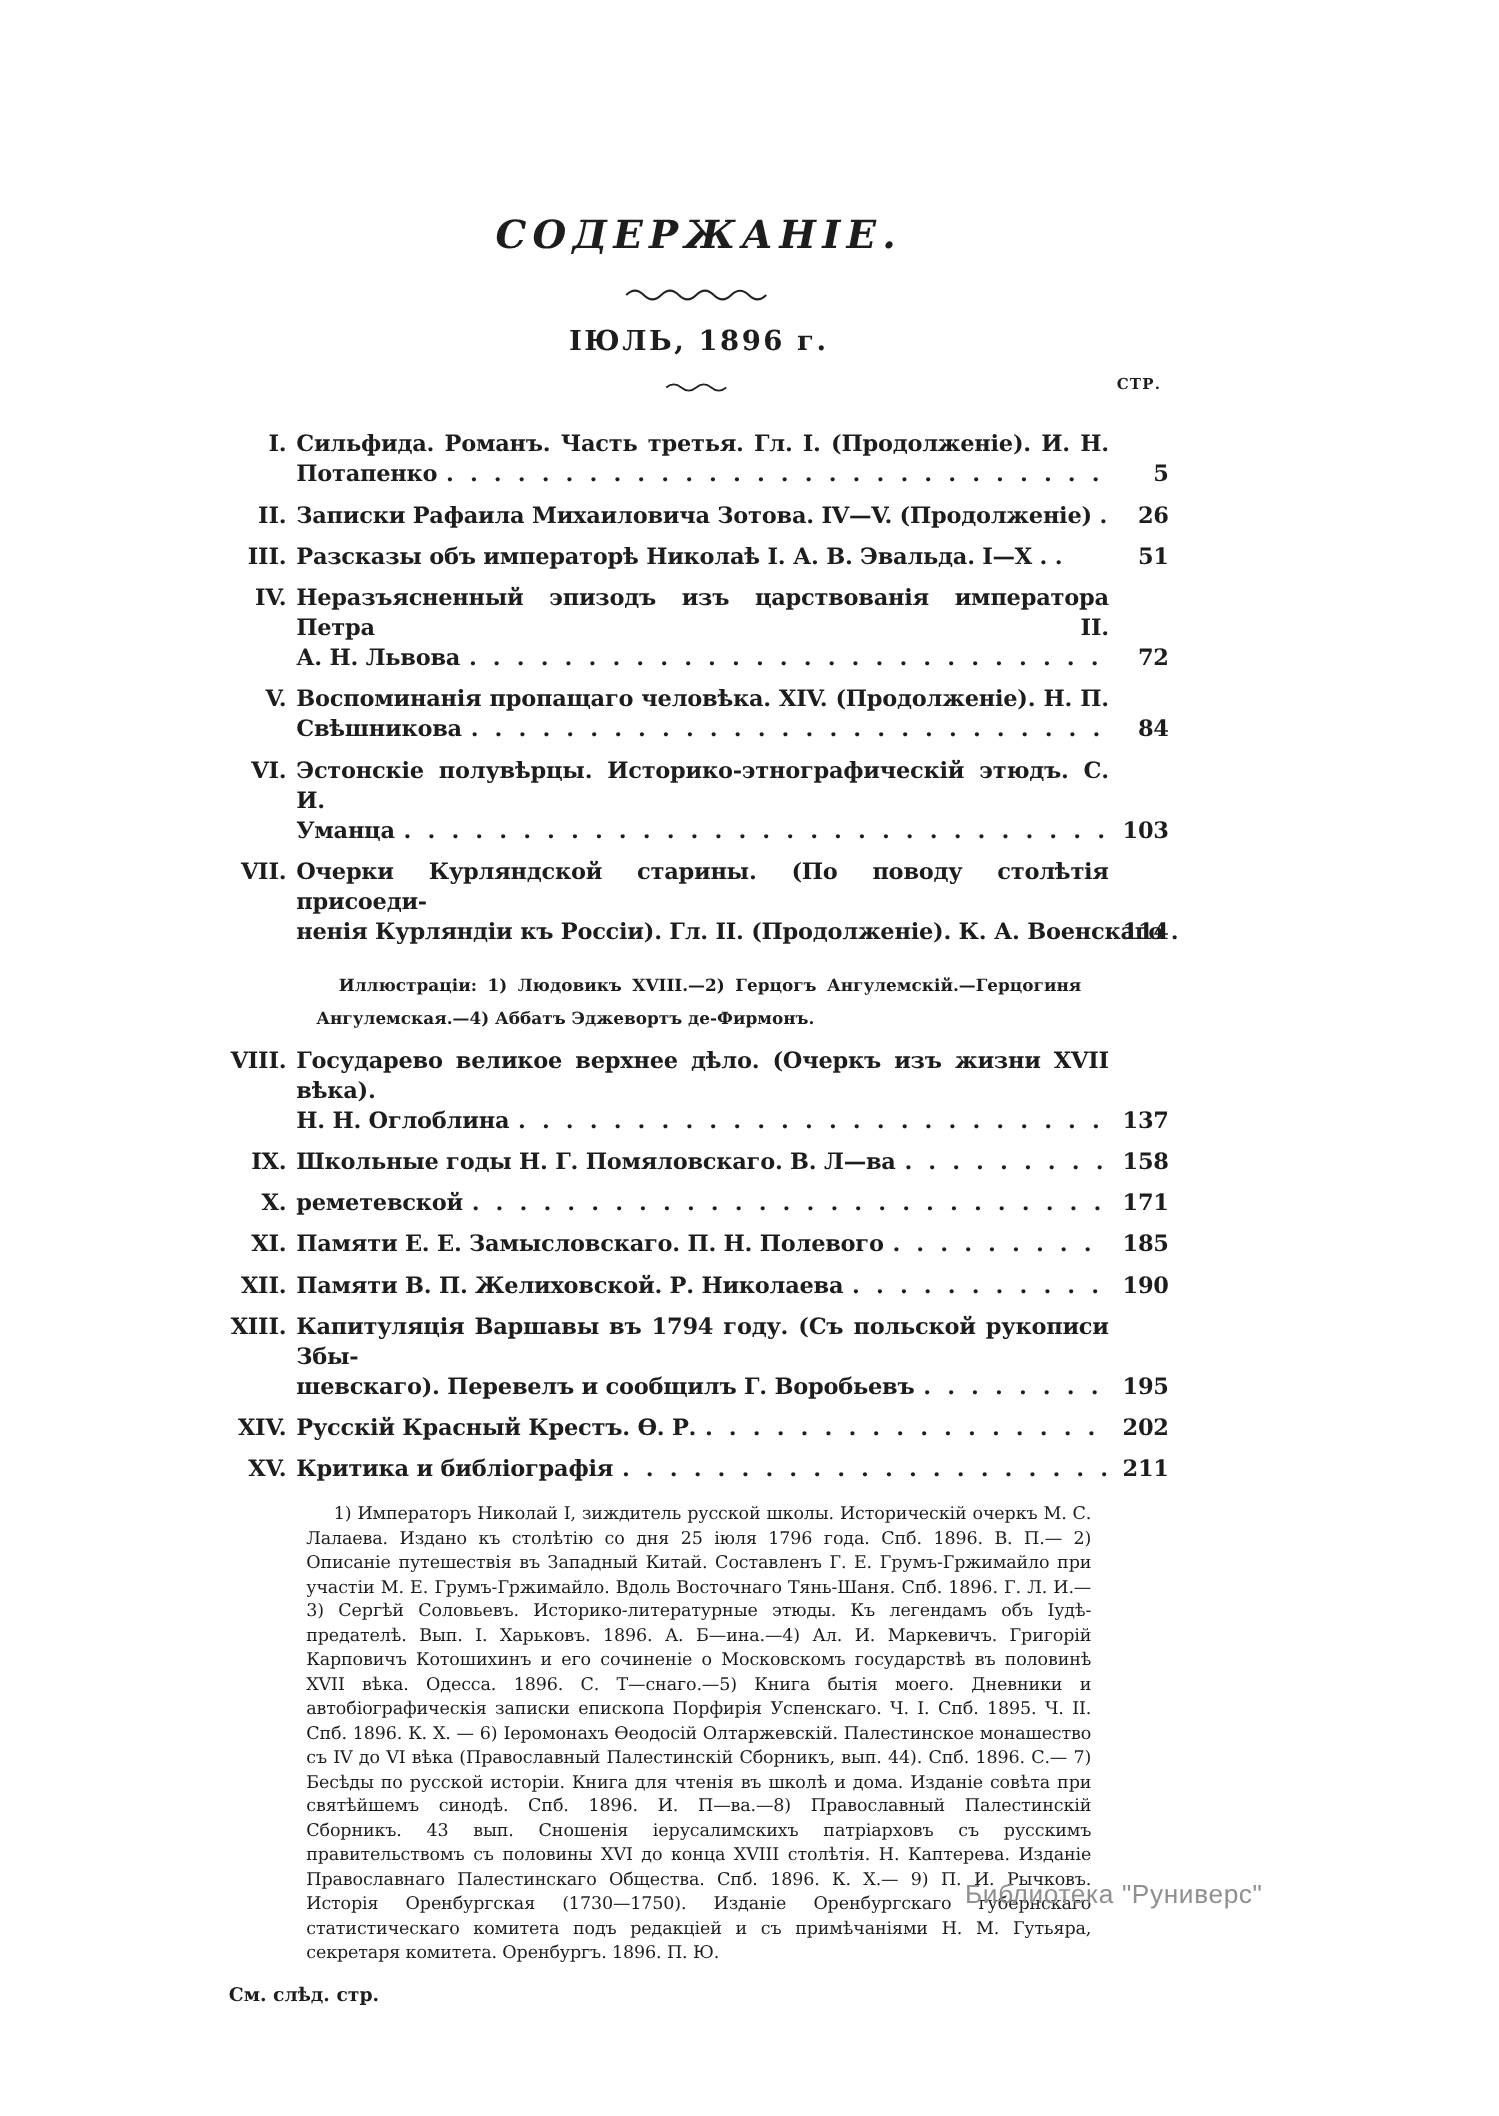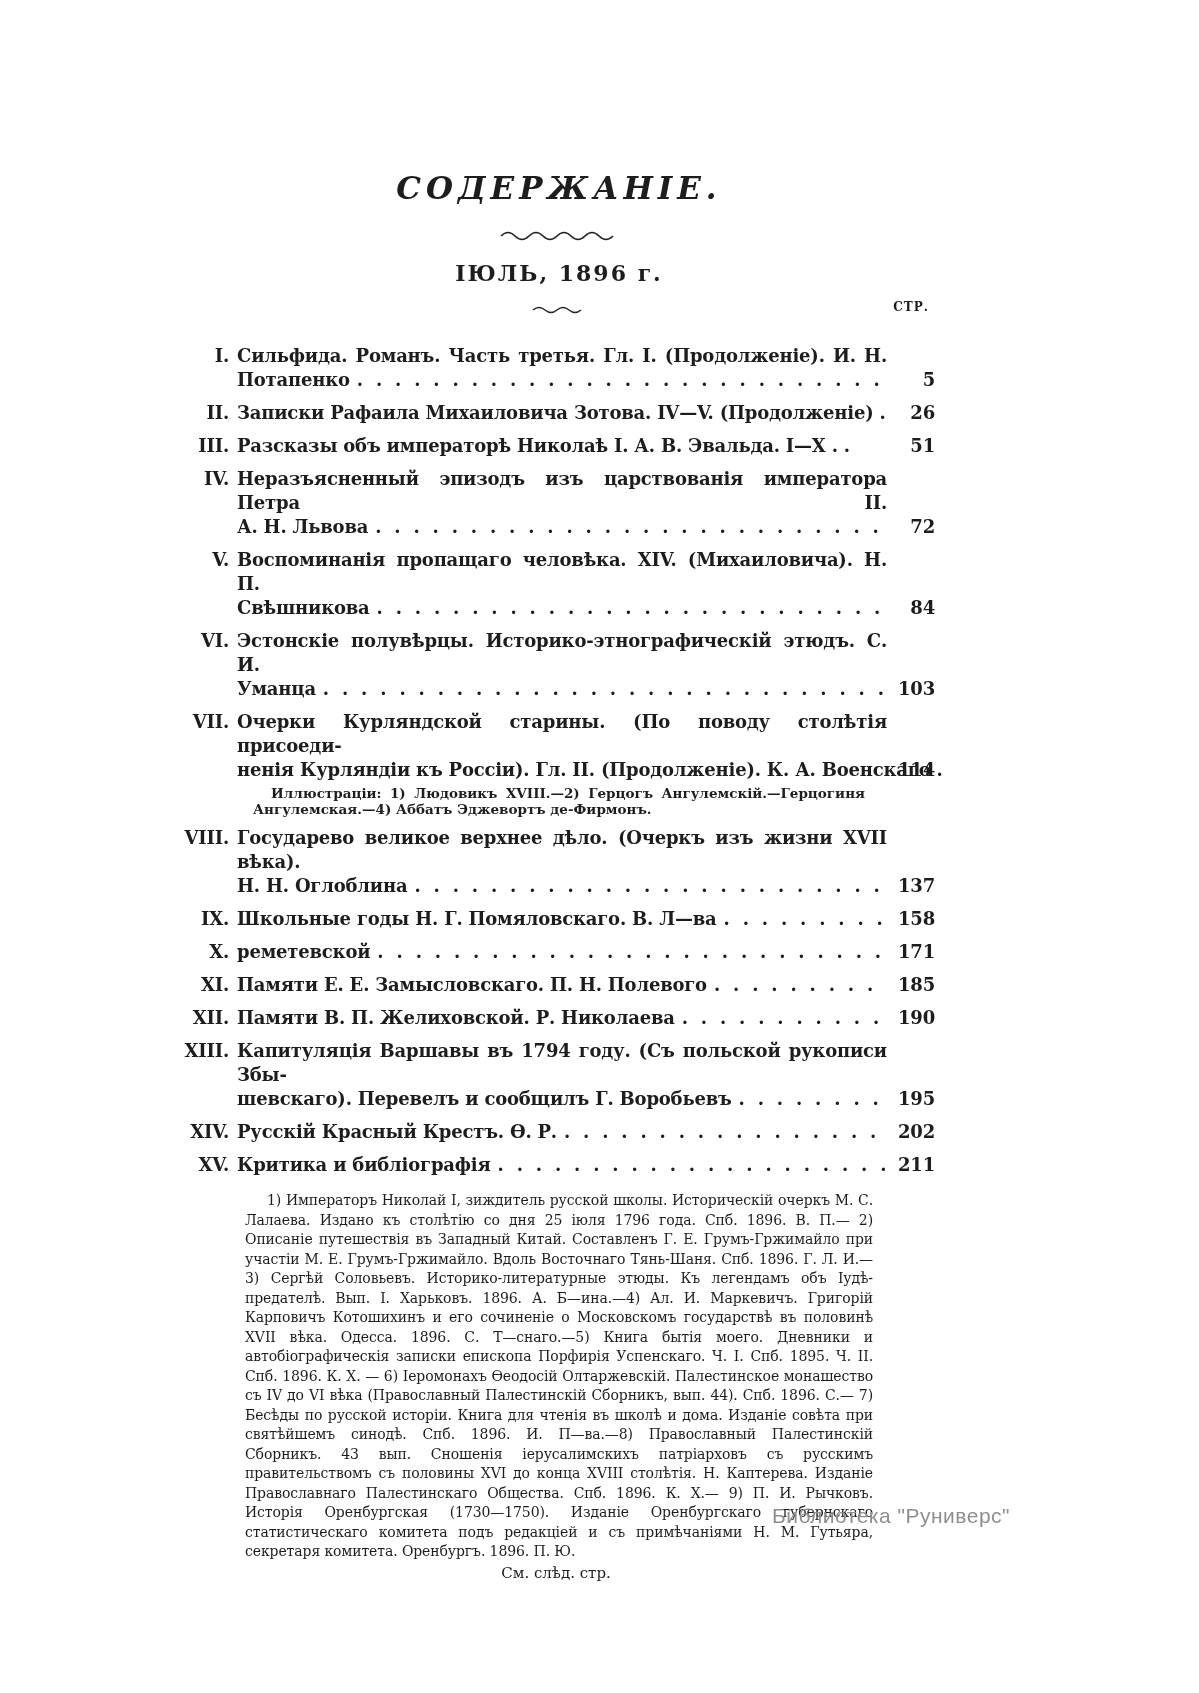--- a/index.html
+++ b/index.html
@@ -60,45 +60,45 @@
   .lastline-text { flex: none; white-space: nowrap; }
   .entry-dots {
     flex: 1 1 auto;
     overflow: hidden;
     white-space: nowrap;
     word-spacing: 7px;
     margin-left: 7px;
     margin-right: 2px;
   }
   .entry-note {
-    margin: 3px 0 0 70px;
+    margin: 18px 0 0 70px;
     width: 612px;
     font-size: 13.5px;
-    line-height: 16px;
+    line-height: 26px;
     font-weight: bold;
     text-align: justify;
     text-indent: 18px;
     letter-spacing: 0;
   }
   .bibliography {
     margin: 14px 0 0 62px;
     width: 628px;
     font-size: 14px;
     line-height: 19.5px;
     font-weight: normal;
     text-align: justify;
     text-indent: 22px;
     letter-spacing: -0.1px;
   }
   .footer-note {
-    margin-top: 2px;
+    margin-top: 14px;
     padding-right: 6px;
-    text-align: center;
+    text-align: left;
     font-size: 15px;
-    font-weight: normal;
+    font-weight: bold;
   }
   .watermark {
     position: absolute;
     top: 1504px;
     left: 772px;
     font-family: "Liberation Sans", sans-serif;
     font-size: 21px;
     color: #8f8f8f;
     letter-spacing: 0.5px;
   }
@@ -169,21 +169,21 @@
                 <span class="entry-dots">. . . . . . . . . . . . . . . . . . . . . . . . . . . . . . . . . . . . . . . . . . . . . . . .</span>
               </span>
             </div>
             <div class="entry-page">72</div>
           </div>
         </div>
         <div class="entry-block">
           <div class="entry">
             <div class="entry-num">V.</div>
             <div class="entry-mid">
-              <span class="entry-line">Воспоминанія пропащаго человѣка. XIV. (Михаиловича). Н. П.</span>
+              <span class="entry-line">Воспоминанія пропащаго человѣка. XIV. (Продолженіе). Н. П.</span>
               <span class="entry-lastline">
                 <span class="lastline-text">Свѣшникова</span>
                 <span class="entry-dots">. . . . . . . . . . . . . . . . . . . . . . . . . . . . . . . . . . . . . . . . . . . . . . . .</span>
               </span>
             </div>
             <div class="entry-page">84</div>
           </div>
         </div>
         <div class="entry-block">
           <div class="entry">

